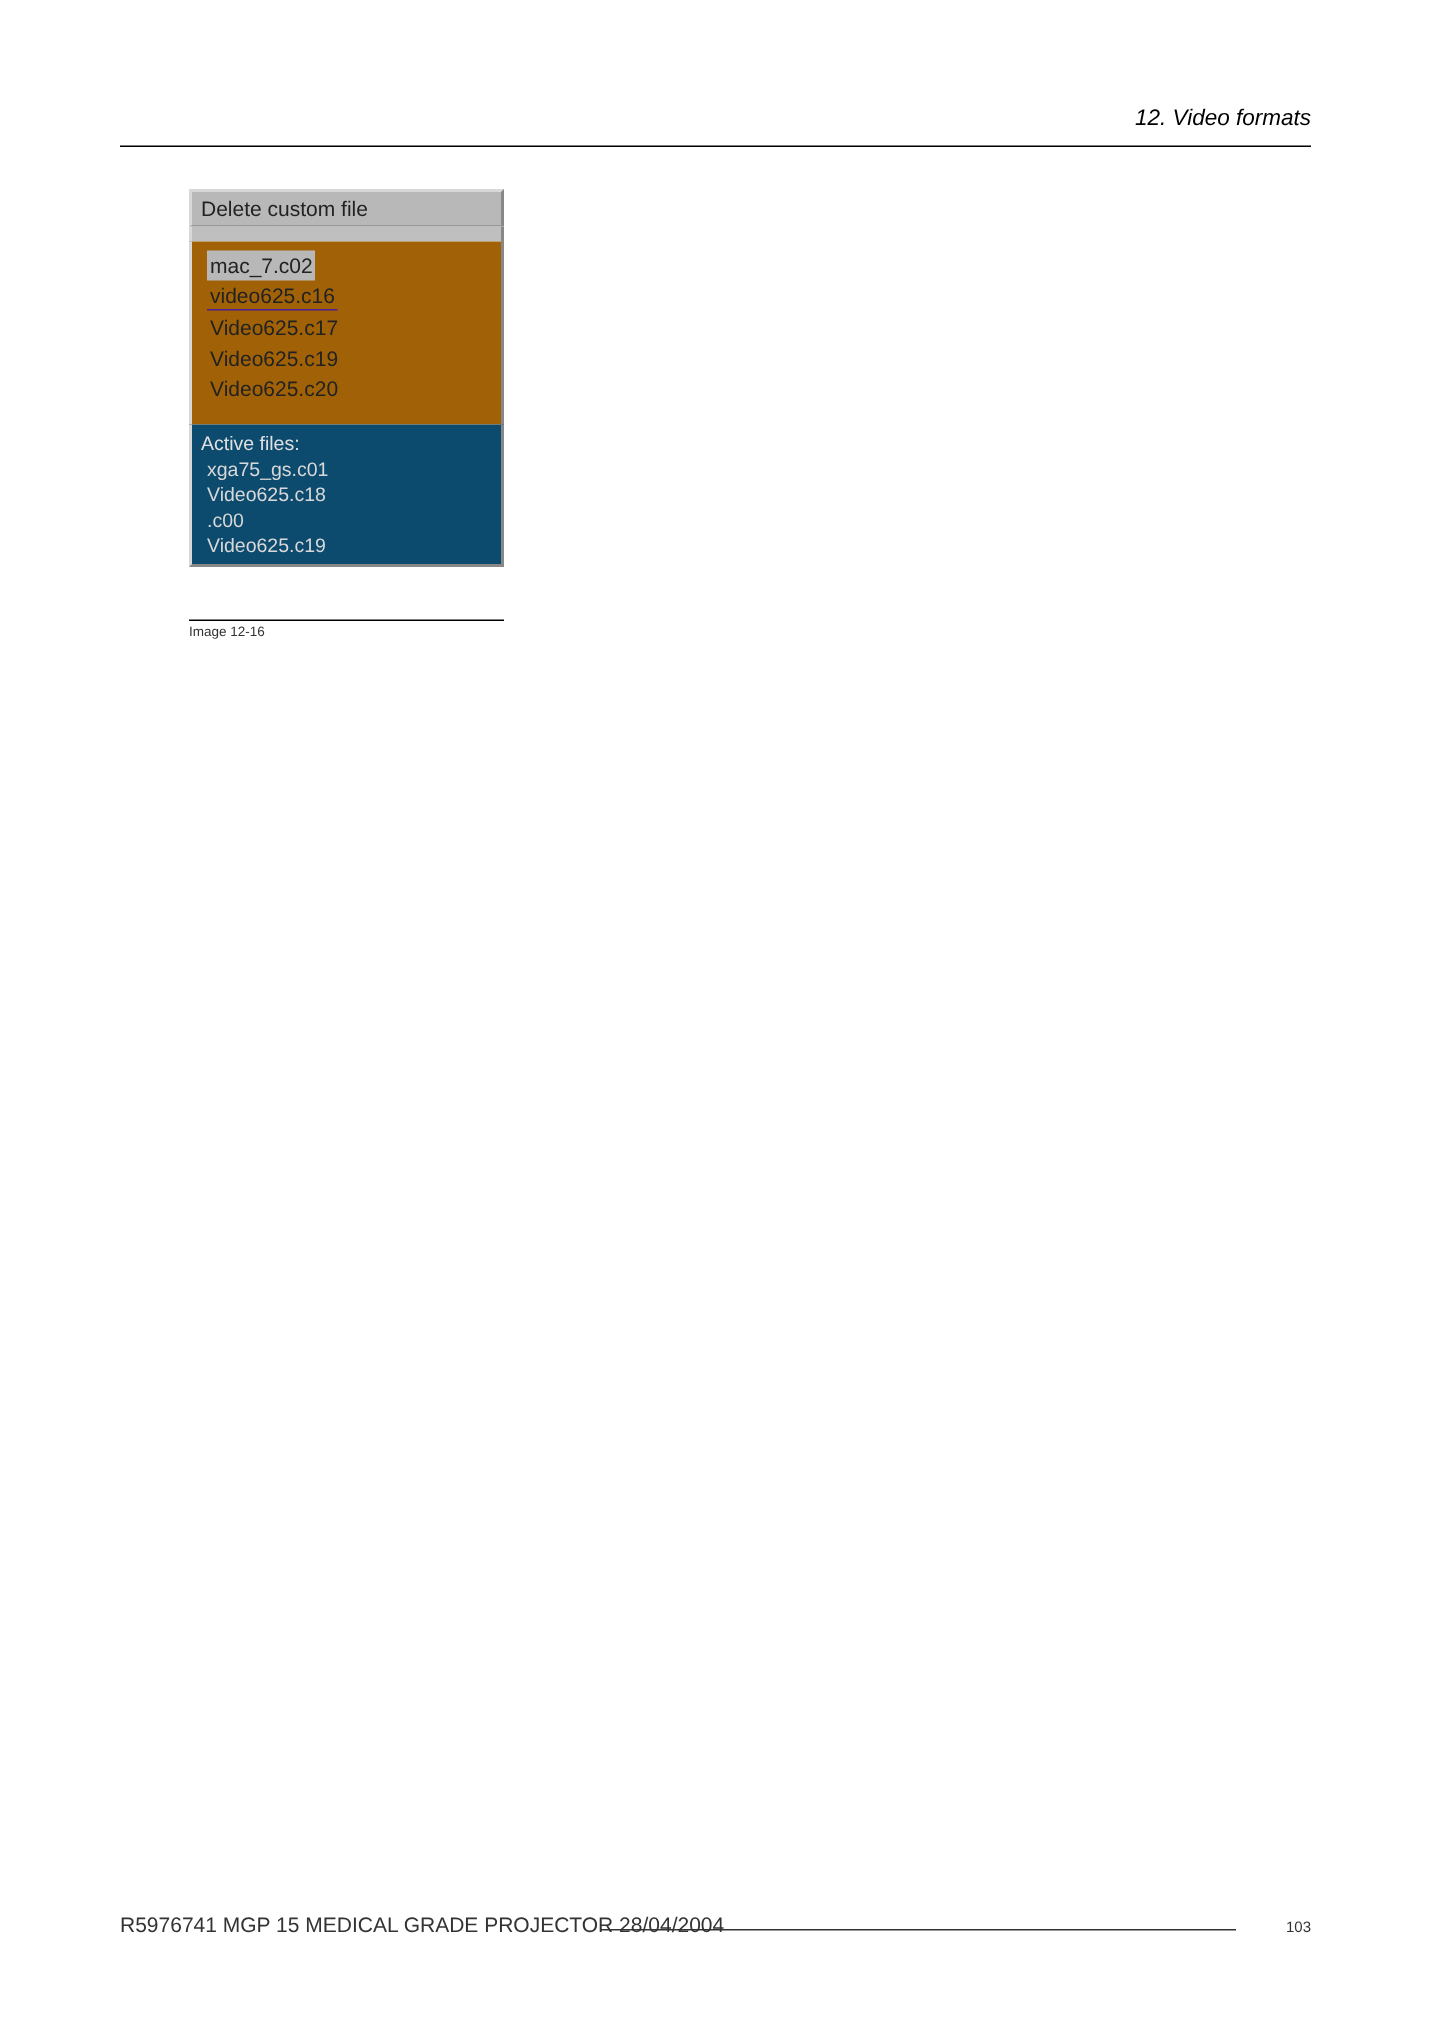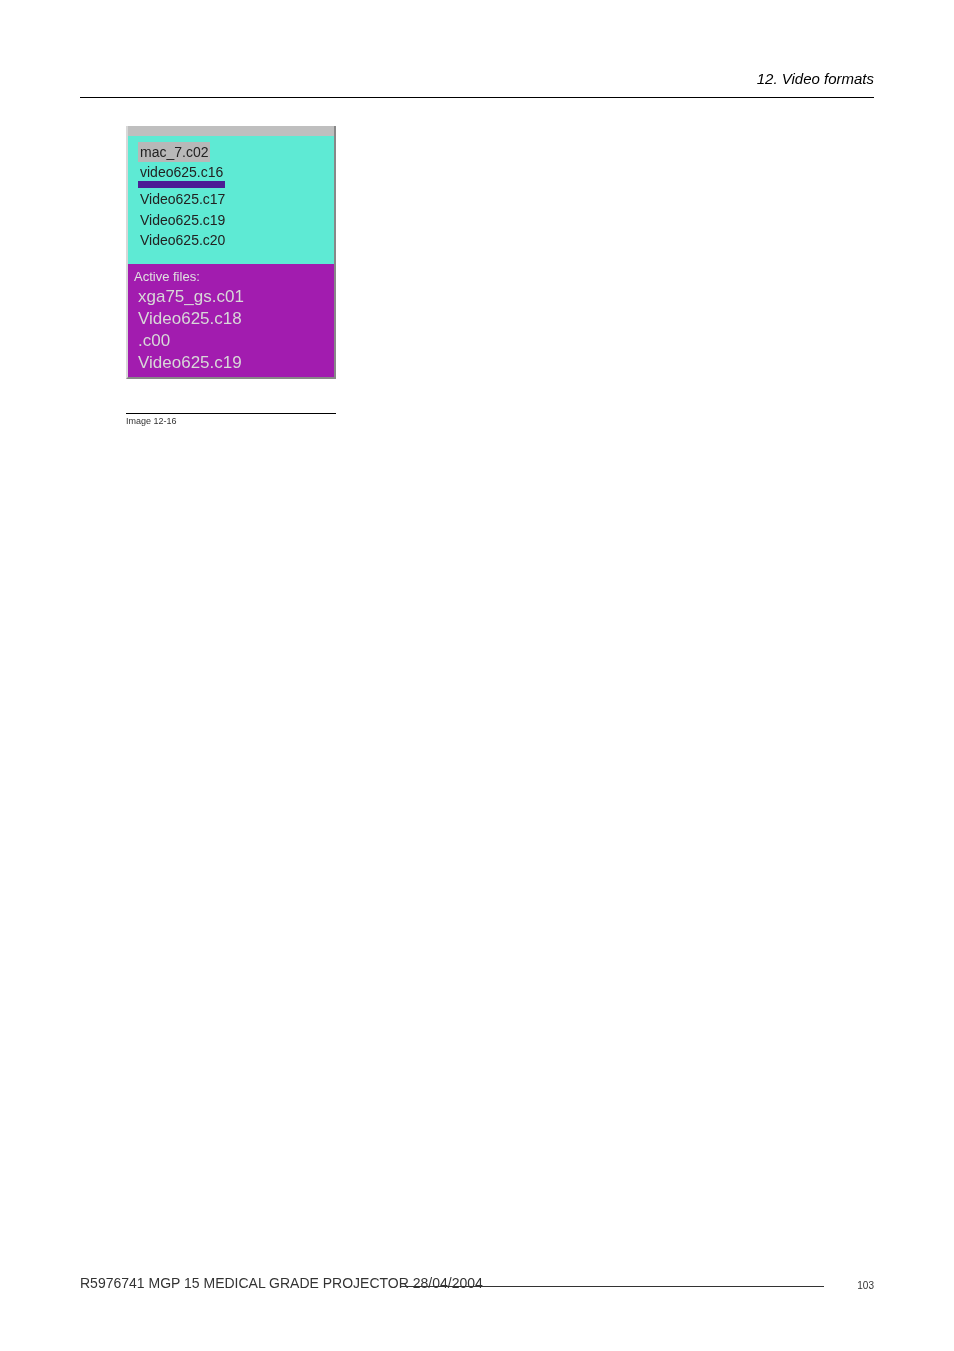--- a/index.html
+++ b/index.html
@@ -46,62 +46,62 @@
       font-size: 14px;
       color: #222;
     }
     .dialog-spacer {
       background: #bfbfbf;
       border-left: 2px solid #d8d8d8;
       border-right: 2px solid #888;
       height: 10px;
     }
     .dialog-body {
-      background: #5eead4;
+      background: #a16207;
       border-left: 2px solid #d8d8d8;
       border-right: 2px solid #888;
       padding: 6px 10px 14px 10px;
     }
     .file-list {
       list-style: none;
     }
     .file-item {
       font-size: 14px;
       color: #222;
       padding: 1px 2px;
       line-height: 1.3;
     }
     .file-item.selected {
       background: #b8b8b8;
       display: inline-block;
     }
     .file-item.divider-after {
-      border-bottom: 7px solid #4c1d95;
+      border-bottom: 1px solid #4c1d95;
       display: inline-block;
       padding-bottom: 0;
       margin-bottom: 1px;
     }
     .dialog-footer {
-      background: #a21caf;
+      background: #0c4a6e;
       border-left: 2px solid #d8d8d8;
       border-right: 2px solid #888;
       border-bottom: 2px solid #888;
       padding: 5px 6px 3px 6px;
     }
     .active-label {
       color: #e0e0e0;
       font-size: 13px;
       margin-bottom: 2px;
     }
     .active-list {
       list-style: none;
     }
     .active-item {
       color: #d8d8d8;
-      font-size: 17px;
+      font-size: 13px;
       padding: 0 4px;
       line-height: 1.3;
     }
     .caption {
       position: absolute;
       left: 126px;
       top: 416px;
       font-size: 9px;
       color: #333;
     }
@@ -137,20 +137,21 @@
       background: #333;
     }
   </style>
 </head>
 <body>
 
 <div class="page-header">12.  Video formats</div>
 <div class="header-line"></div>
 
 <div class="dialog-container">
+  <div class="dialog-titlebar">Delete custom file</div>
   <div class="dialog-spacer"></div>
   <div class="dialog-body">
     <ul class="file-list">
       <li class="file-item selected">mac_7.c02</li>
       <li><span class="file-item divider-after">video625.c16</span></li>
       <li class="file-item">Video625.c17</li>
       <li class="file-item">Video625.c19</li>
       <li class="file-item">Video625.c20</li>
     </ul>
   </div>

